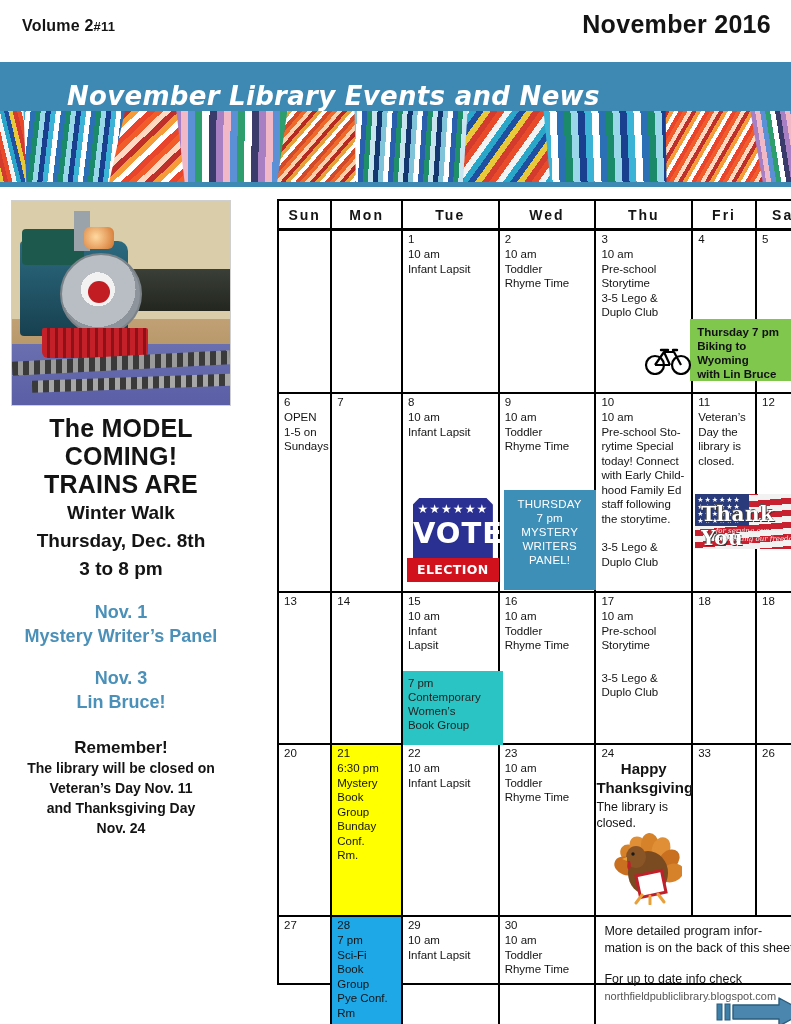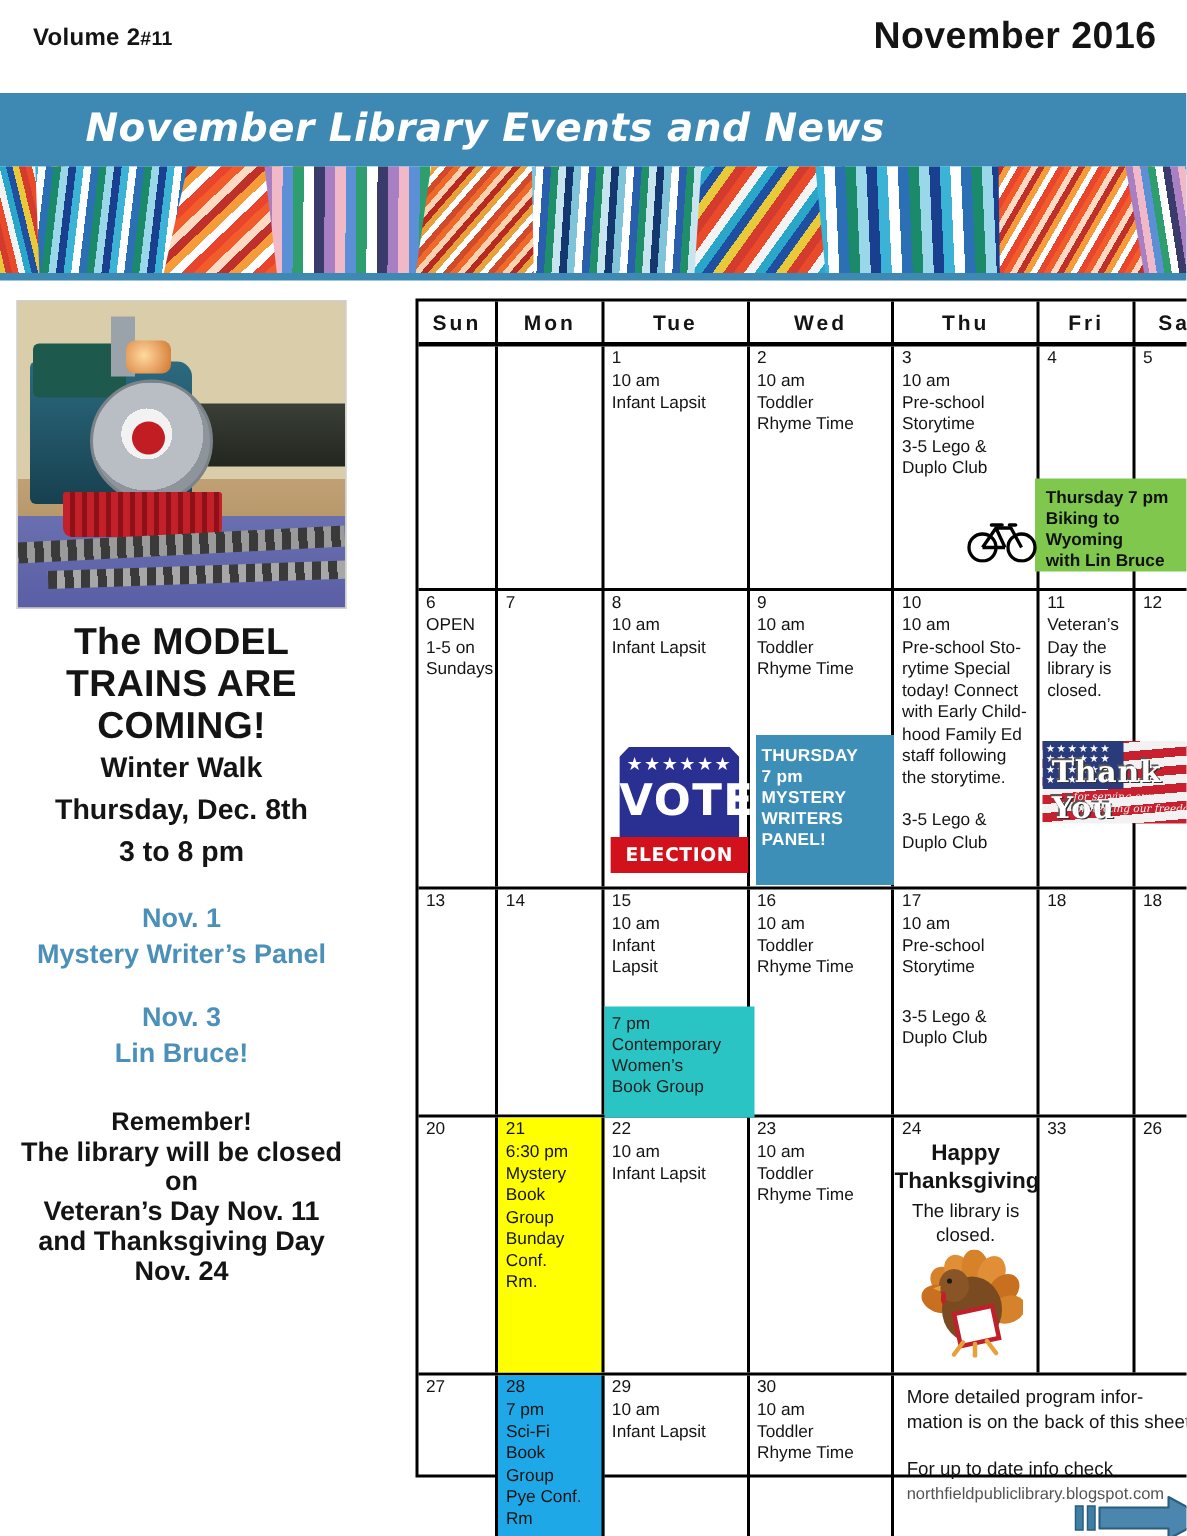--- a/index.html
+++ b/index.html
@@ -27,21 +27,21 @@
     position: absolute; right: 20px; top: 10px;
     font-size: 25px; font-weight: bold; letter-spacing: .3px;
   }
 
   
   .titleband {
     position: absolute; left: 0; top: 62px; width: 791px; height: 49px;
     background: #3e89b3;
   }
   .titleband h1 {
-    margin: 2px; position: absolute; left: 55px; top: 7px;
+    margin: 12px; position: absolute; left: 55px; top: 7px;
     font-family: "DejaVu Sans", sans-serif;
     font-style: italic; font-weight: bold;
     font-size: 26px; color: #ffffff; letter-spacing: .3px;
   }
 
   
   .quilt {
     position: absolute; left: 0; top: 111px; width: 791px; height: 71px;
     overflow: hidden; background: #5bb8d4;
   }
@@ -100,21 +100,21 @@
     font-size: 19px; font-weight: bold; line-height: 26px; margin-top: 2px;
   }
   .promo .blue {
     color: #4b90b8; font-size: 18px; font-weight: bold; line-height: 24px;
   }
   .gap-sm { height: 18px; }
   .promo .remember {
     font-size: 17px; font-weight: bold; margin-top: 6px;
   }
   .promo .note {
-    font-size: 18px; font-weight: bold; line-height: 19px; margin-top: 1px;
+    font-size: 14px; font-weight: bold; line-height: 19px; margin-top: 1px;
   }
 
   
   .cal {
     position: absolute; left: 247px; top: 199px;
     width: 540px; height: 786px;
     border: 2px solid #000;
     box-sizing: border-box;
     background: #fff;
     margin-left: 30px;
@@ -161,22 +161,22 @@
   }
   .evt-green {
     background: #80c74e; color: #111; font-weight: bold;
     padding: 6px 6px 4px 7px;
   }
   .evt-teal {
     background: #2bc4c4; color: #222;
     padding: 5px 4px 4px 5px;
   }
   .evt-bluebox {
-    background: #3e8fb8; color: #fff; font-weight: bold;
-    padding: 7px 4px;
+    background: #3e8fb8; color: #fff; font-weight: normal;
+    text-align: center; padding: 7px 4px;
     letter-spacing: .2px;
   }
 
   
   .bike { position: absolute; z-index: 6; }
 
   
   .vote {
     position: absolute; z-index: 6; width: 92px; height: 86px;
   }
@@ -230,21 +230,21 @@
     font-size: 7px; line-height: 8px; text-align: center;
   }
 
   
   .tg-title {
     position: absolute; left: 0; right: 0; top: 14px;
     text-align: center; font-size: 15px; font-weight: bold; line-height: 19px;
   }
   .tg-sub {
     position: absolute; left: 0; right: 0; top: 54px;
-    text-align: center; font-size: 12.5px; line-height: 16px;
+    text-align: left; font-size: 12.5px; line-height: 16px;
   }
   .turkey { position: absolute; left: 50%; transform: translateX(-50%); top: 88px; }
 
   
   .moreinfo {
     position: absolute; left: 8px; top: 6px; right: 6px;
     font-size: 12.5px; line-height: 17px;
   }
   .moreinfo .url { font-size: 11px; color: #555; }
   .arrow { position: absolute; right: 8px; bottom: 4px; }
@@ -288,22 +288,22 @@
     <div class="train-lamp"></div>
     <div class="train-boiler"></div>
     <div class="train-hub"></div>
     <div class="train-cowcatch"></div>
     <div class="train-track"></div>
     <div class="train-track2"></div>
   </div>
 
   <div class="promo">
     <div class="big">The MODEL</div>
+    <div class="big">COMING!</div>
     <div class="big">TRAINS ARE</div>
-    <div class="big">COMING!</div>
     <div class="mid">Winter Walk</div>
     <div class="mid">Thursday, Dec. 8th</div>
     <div class="mid">3 to 8 pm</div>
 
     <div class="gap-sm"></div>
     <div class="blue">Nov. 1</div>
     <div class="blue">Mystery Writer’s Panel</div>
 
     <div class="gap-sm"></div>
     <div class="blue">Nov. 3</div>

